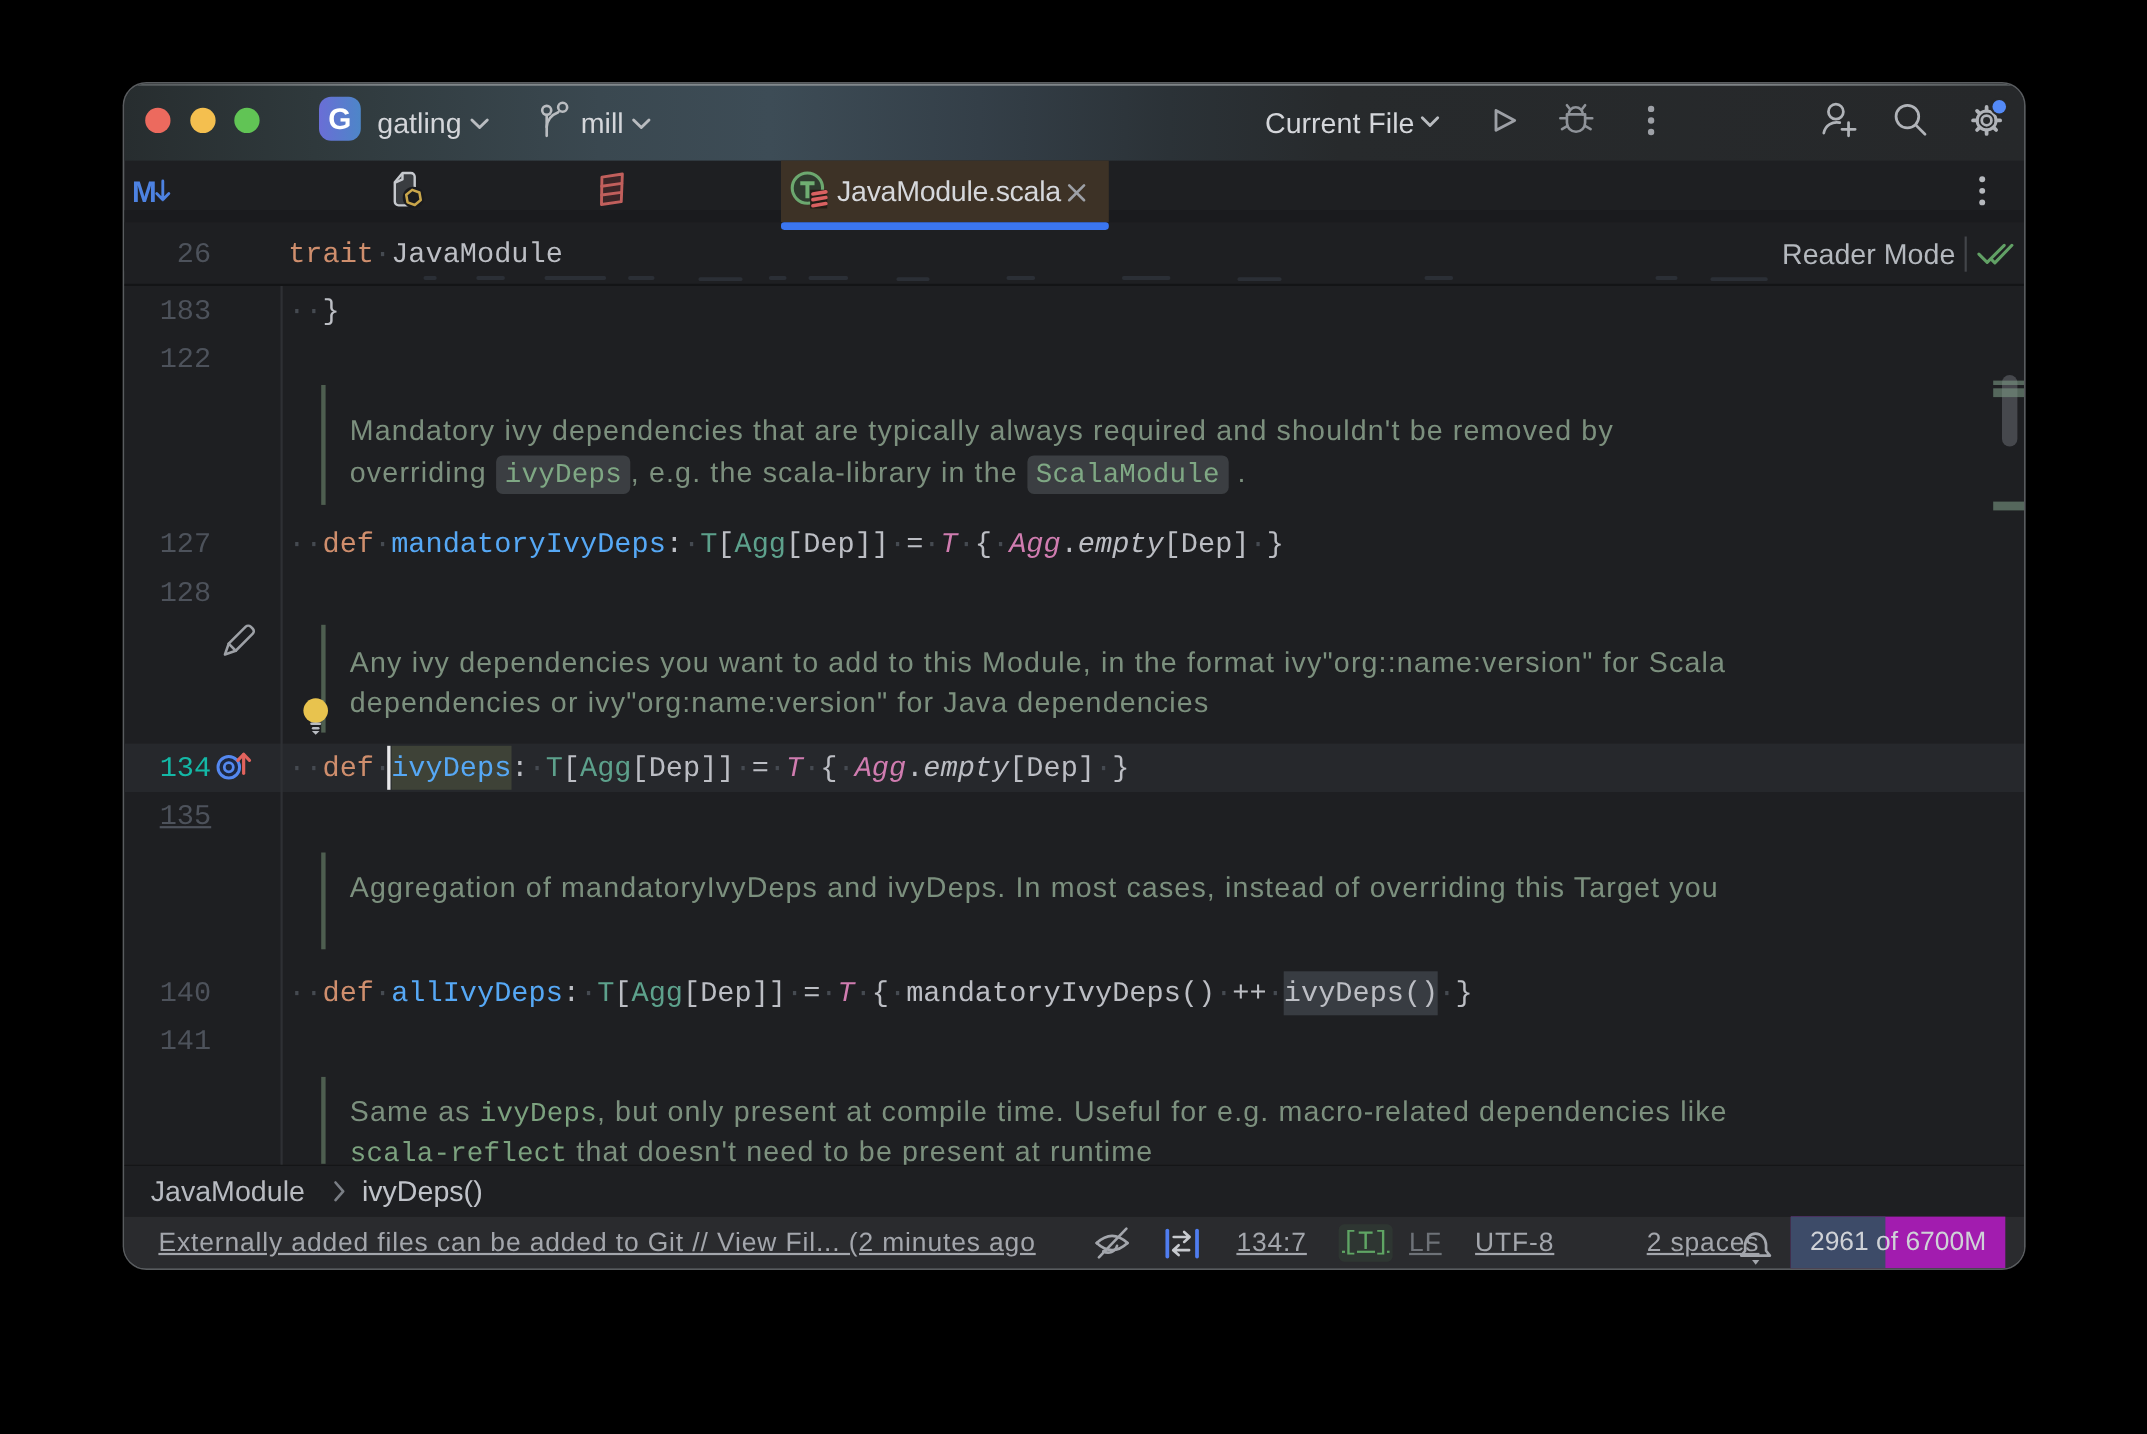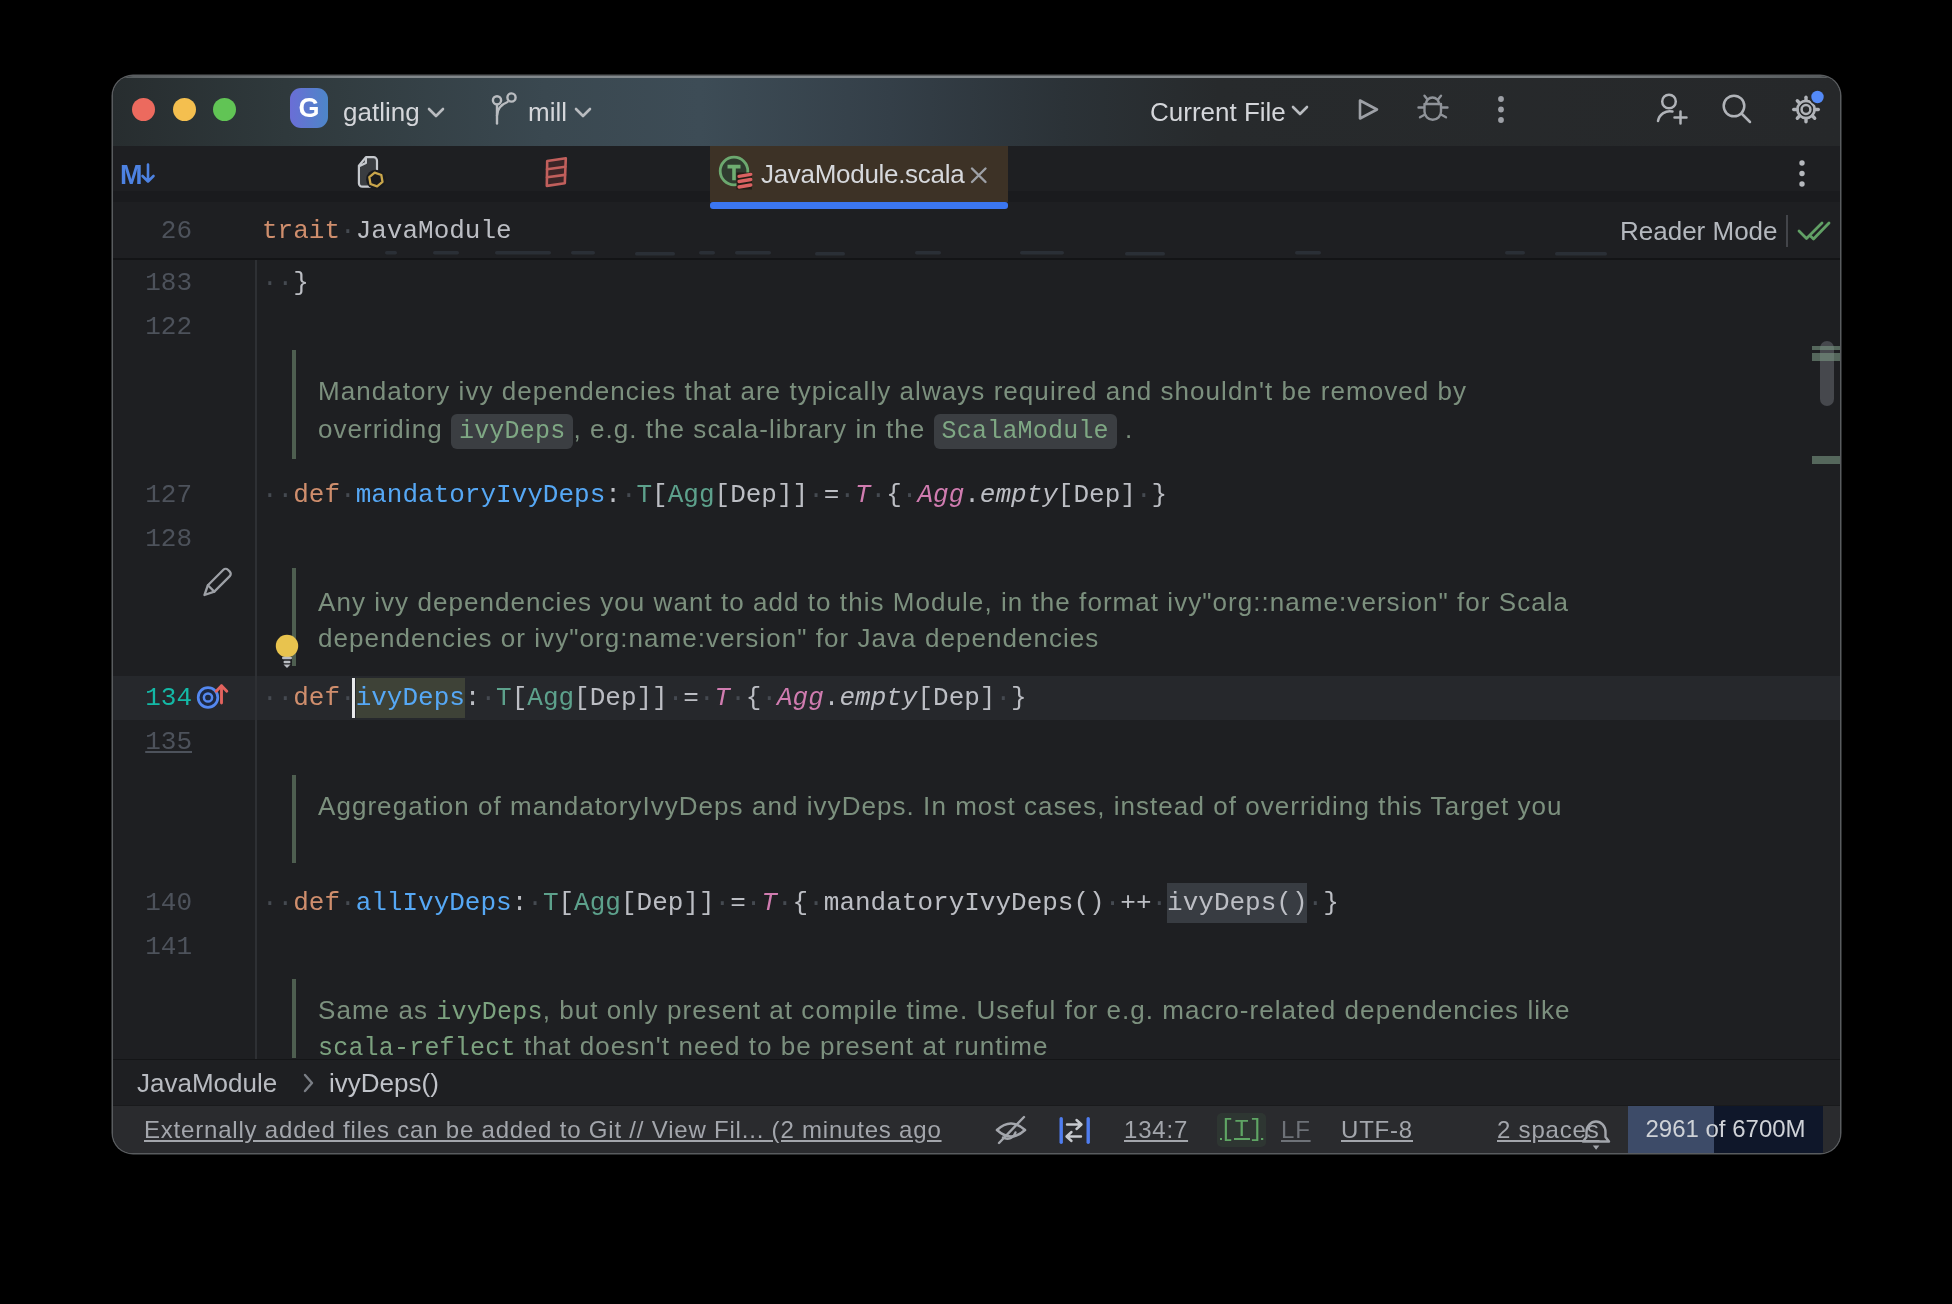--- a/index.html
+++ b/index.html
@@ -306,18 +306,18 @@
       <g stroke="#a3a6ac" stroke-width="2.4" fill="none" stroke-linecap="round" stroke-linejoin="round">
         <path d="M1473.5,31 v-5 a9.5,10.5 0 0 1 19,0 v5 l3.5,4.5 h-26 z"></path>
         <path d="M1479.8,39.5 h6.6 l-3.3,4.2 z" fill="#a3a6ac" stroke="none"></path>
       </g>
     </svg>
     <div class="st" style="left:1011px;">134:7</div>
     <div class="st" style="left:1104px;color:#5fa564;background:rgba(80,140,80,0.12);border-radius:5px;padding:0 3px;height:34px;line-height:34px;top:7px;letter-spacing:0;font-family:'Liberation Mono',monospace;">[T]</div>
     <div class="st" style="left:1168px;color:#6e7278;">LF</div>
     <div class="st" style="left:1228px;">UTF-8</div>
     <div class="st" style="left:1384px;">2 spaces</div>
-    <div class="abs" style="left:1515px;top:0;width:195px;height:46.5px;background:#0f172a;">
+    <div class="abs" style="left:1515px;top:0;width:195px;height:46.5px;background:#a21caf;">
       <div class="abs" style="left:0;top:0;width:86px;height:46.5px;background:#3d4b68;"></div>
       <div class="abs" style="left:0;top:0;width:195px;height:46.5px;line-height:46.5px;text-align:center;font-size:24px;color:#cfd2d7;">2961 of 6700M</div>
     </div>
   </div>
 </div>
 
 </body></html>

